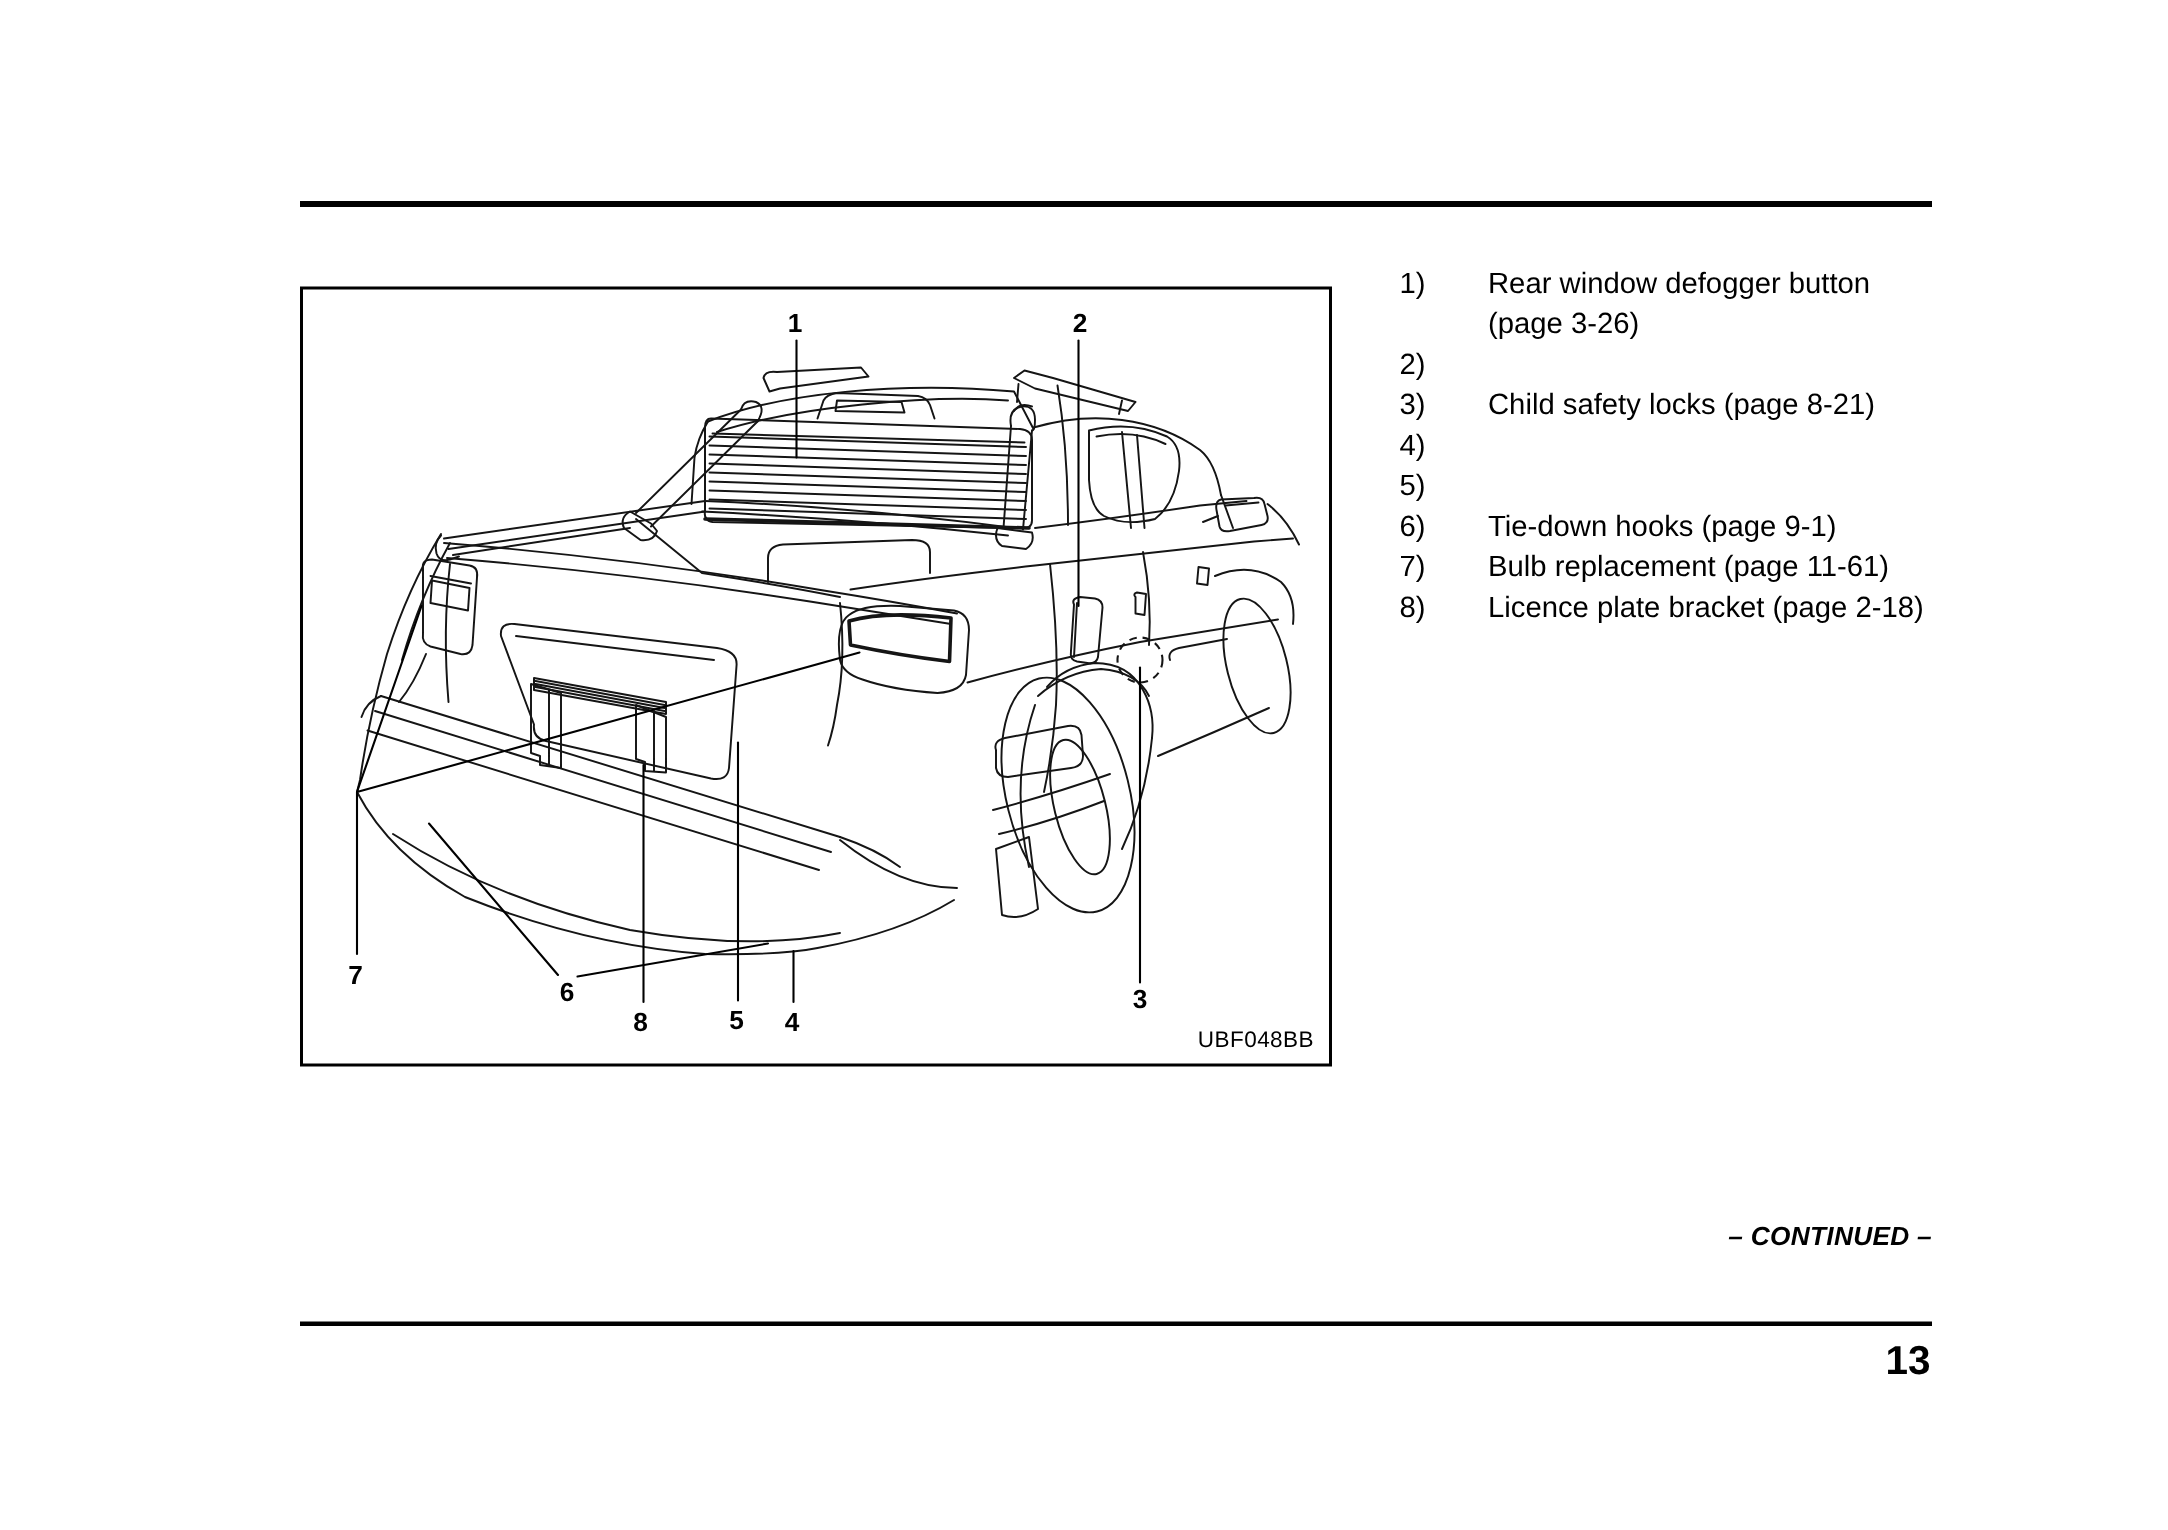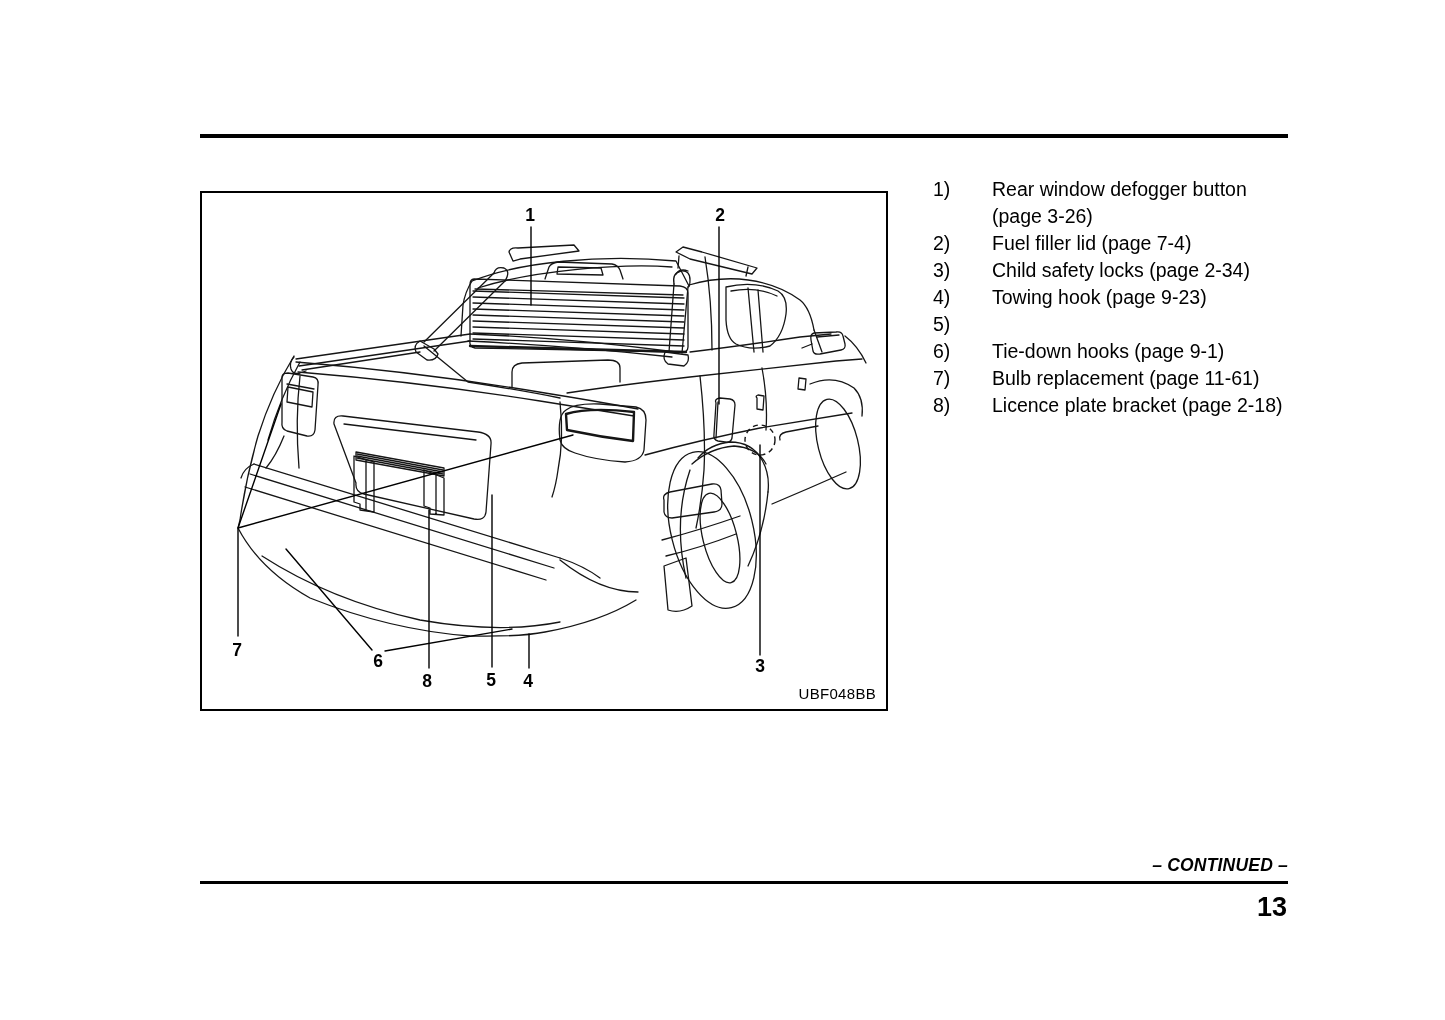--- a/index.html
+++ b/index.html
@@ -18,21 +18,21 @@
     position:absolute;right:10px;bottom:7px;font-size:15px;letter-spacing:.3px;
   }
   .legend{
     position:absolute;left:933px;top:176px;width:360px;
     font-size:19.5px;line-height:27px;
   }
   .legend-row{display:flex;}
   .legend-num{width:47px;flex:none;}
   .legend-text{width:306px;margin-left:12px;}
   .continued{
-    position:absolute;right:157px;top:855px;
+    position:absolute;right:157px;top:814px;
     font-size:17.5px;font-weight:bold;font-style:italic;letter-spacing:.2px;
   }
   .page-number{
     position:absolute;right:158px;top:892px;font-size:27px;font-weight:bold;
   }
   svg .ln{fill:none;stroke:#151515;stroke-width:1.3;stroke-linecap:round;stroke-linejoin:round;}
   svg .thick{stroke-width:2.4;}
   svg .leader{fill:none;stroke:#000;stroke-width:1.4;stroke-linecap:round;}
   svg .dash{fill:none;stroke:#151515;stroke-width:1.4;stroke-dasharray:5 4;}
   svg text.callout{font-family:"Liberation Sans",sans-serif;font-size:17.5px;font-weight:bold;fill:#000;text-anchor:middle;}
@@ -168,29 +168,27 @@
     <div class="fig-code">UBF048BB</div>
   </div>
 
   <div class="legend">
     <div class="legend-row">
       <span class="legend-num">1)</span>
       <span class="legend-text">Rear window defogger button (page 3-26)</span>
     </div>
     <div class="legend-row">
       <span class="legend-num">2)</span>
-      <span class="legend-text">Fuel filler lid (page 7-4)</span>
     </div>
     <div class="legend-row">
       <span class="legend-num">3)</span>
-      <span class="legend-text">Child safety locks (page 2-34)</span>
+      <span class="legend-text">Child safety locks (page 8-21)</span>
     </div>
     <div class="legend-row">
       <span class="legend-num">4)</span>
-      <span class="legend-text">Towing hook (page 9-23)</span>
     </div>
     <div class="legend-row">
       <span class="legend-num">5)</span>
     </div>
     <div class="legend-row">
       <span class="legend-num">6)</span>
       <span class="legend-text">Tie-down hooks (page 9-1)</span>
     </div>
     <div class="legend-row">
       <span class="legend-num">7)</span>

